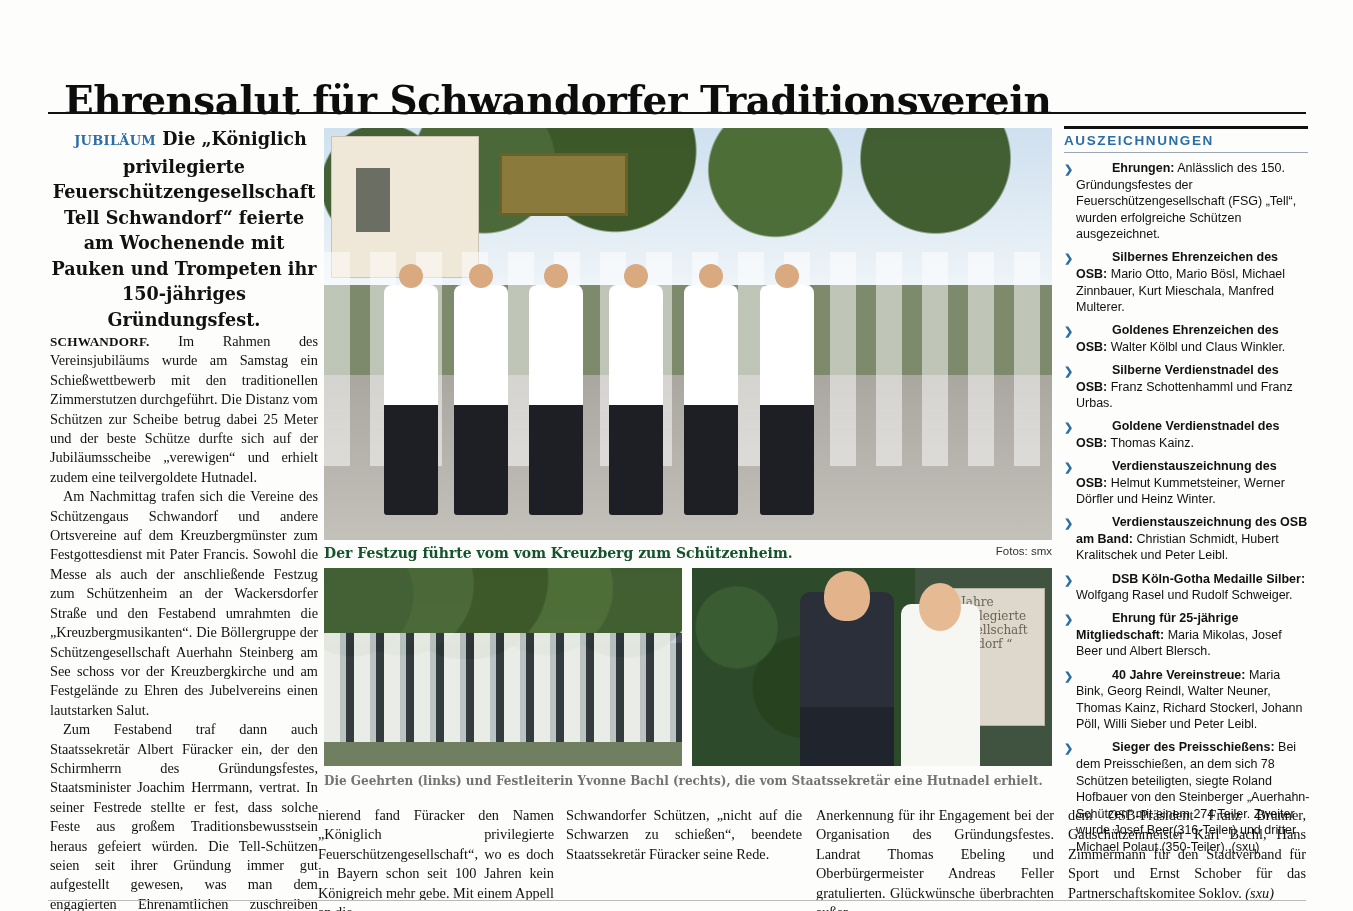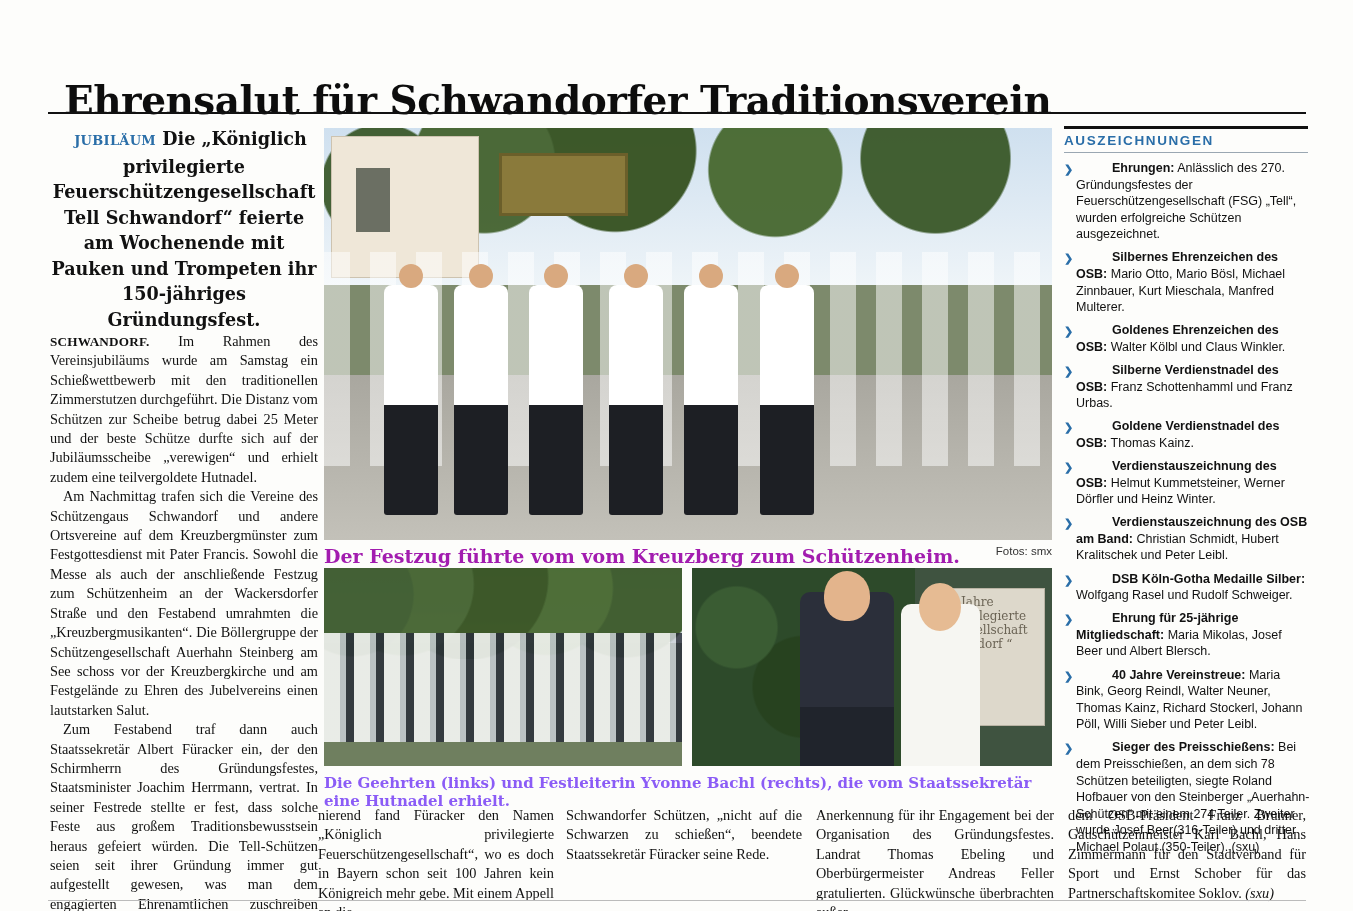--- a/index.html
+++ b/index.html
@@ -91,22 +91,22 @@
     overflow: hidden;
     background: #7d8a6c;
   }
   .cap-main {
     position: absolute;
     left: 324px;
     top: 545px;
     width: 728px;
     font-family: "DejaVu Serif", serif;
     font-weight: bold;
-    font-size: 19px;
-    color: #a21caf;
+    font-size: 14px;
+    color: #14532d;
   }
   .cap-credit {
     position: absolute;
     left: 952px;
     top: 545px;
     width: 100px;
     text-align: right;
     font-family: "Liberation Sans", sans-serif;
     font-size: 11.5px;
     color: #333;
@@ -131,22 +131,22 @@
     overflow: hidden;
     background: #3f5340;
   }
   .cap-lower {
     position: absolute;
     left: 324px;
     top: 774px;
     width: 728px;
     font-family: "DejaVu Serif", serif;
     font-weight: bold;
-    font-size: 15px;
-    color: #8b5cf6;
+    font-size: 12px;
+    color: #737373;
   }
   
   .bottom-col {
     position: absolute;
     top: 806px;
     font-size: 14.3px;
     line-height: 19.4px;
     text-align: justify;
     color: #111;
   }
@@ -335,21 +335,21 @@
     <p class="first">Anerkennung für ihr Engagement bei der Organisation des Gründungsfestes. Landrat Thomas Ebeling und Oberbürgermeister Andreas Feller gratulierten. Glückwünsche überbrachten außer-</p>
   </div>
   <div class="bottom-col" id="bcol4">
     <p class="first"><span>dem OSB-Präsident Franz Brunner, Gauschützenmeister Karl Bachl, Hans Zimmermann für den Stadtverband für Sport und Ernst Schober für das Partnerschaftskomitee Soklov.</span> <span class="sig">(sxu)</span></p>
   </div>
 
   <div class="box-rule-top"></div>
   <div class="box-title">AUSZEICHNUNGEN</div>
   <div class="box-rule-under"></div>
   <div class="box-body" id="sidebar-body">
-      <div class="box-item"><span class="arrow">❯</span><b>Ehrungen:</b><span> Anlässlich des 270. Gründungsfestes der Feuerschützengesellschaft (FSG) „Tell“, wurden erfolgreiche Schützen ausgezeichnet.</span></div>
+      <div class="box-item"><span class="arrow">❯</span><b>Ehrungen:</b><span> Anlässlich des 150. Gründungsfestes der Feuerschützengesellschaft (FSG) „Tell“, wurden erfolgreiche Schützen ausgezeichnet.</span></div>
       <div class="box-item"><span class="arrow">❯</span><b>Silbernes Ehrenzeichen des OSB:</b><span> Mario Otto, Mario Bösl, Michael Zinnbauer, Kurt Mieschala, Manfred Multerer.</span></div>
       <div class="box-item"><span class="arrow">❯</span><b>Goldenes Ehrenzeichen des OSB:</b><span> Walter Kölbl und Claus Winkler.</span></div>
       <div class="box-item"><span class="arrow">❯</span><b>Silberne Verdienstnadel des OSB:</b><span> Franz Schottenhamml und Franz Urbas.</span></div>
       <div class="box-item"><span class="arrow">❯</span><b>Goldene Verdienstnadel des OSB:</b><span> Thomas Kainz.</span></div>
       <div class="box-item"><span class="arrow">❯</span><b>Verdienstauszeichnung des OSB:</b><span> Helmut Kummetsteiner, Werner Dörfler und Heinz Winter.</span></div>
       <div class="box-item"><span class="arrow">❯</span><b>Verdienstauszeichnung des OSB am Band:</b><span> Christian Schmidt, Hubert Kralitschek und Peter Leibl.</span></div>
       <div class="box-item"><span class="arrow">❯</span><b>DSB Köln-Gotha Medaille Silber:</b><span> Wolfgang Rasel und Rudolf Schweiger.</span></div>
       <div class="box-item"><span class="arrow">❯</span><b>Ehrung für 25-jährige Mitgliedschaft:</b><span> Maria Mikolas, Josef Beer und Albert Blersch.</span></div>
       <div class="box-item"><span class="arrow">❯</span><b>40 Jahre Vereinstreue:</b><span> Maria Bink, Georg Reindl, Walter Neuner, Thomas Kainz, Richard Stockerl, Johann Pöll, Willi Sieber und Peter Leibl.</span></div>
       <div class="box-item"><span class="arrow">❯</span><b>Sieger des Preisschießens:</b><span> Bei dem Preisschießen, an dem sich 78 Schützen beteiligten, siegte Roland Hofbauer von den Steinberger „Auerhahn-Schützen“ mit einem 274 Teiler. Zweiter wurde Josef Beer(316-Teiler) und dritter Michael Polaut (350-Teiler). (sxu)</span></div>

